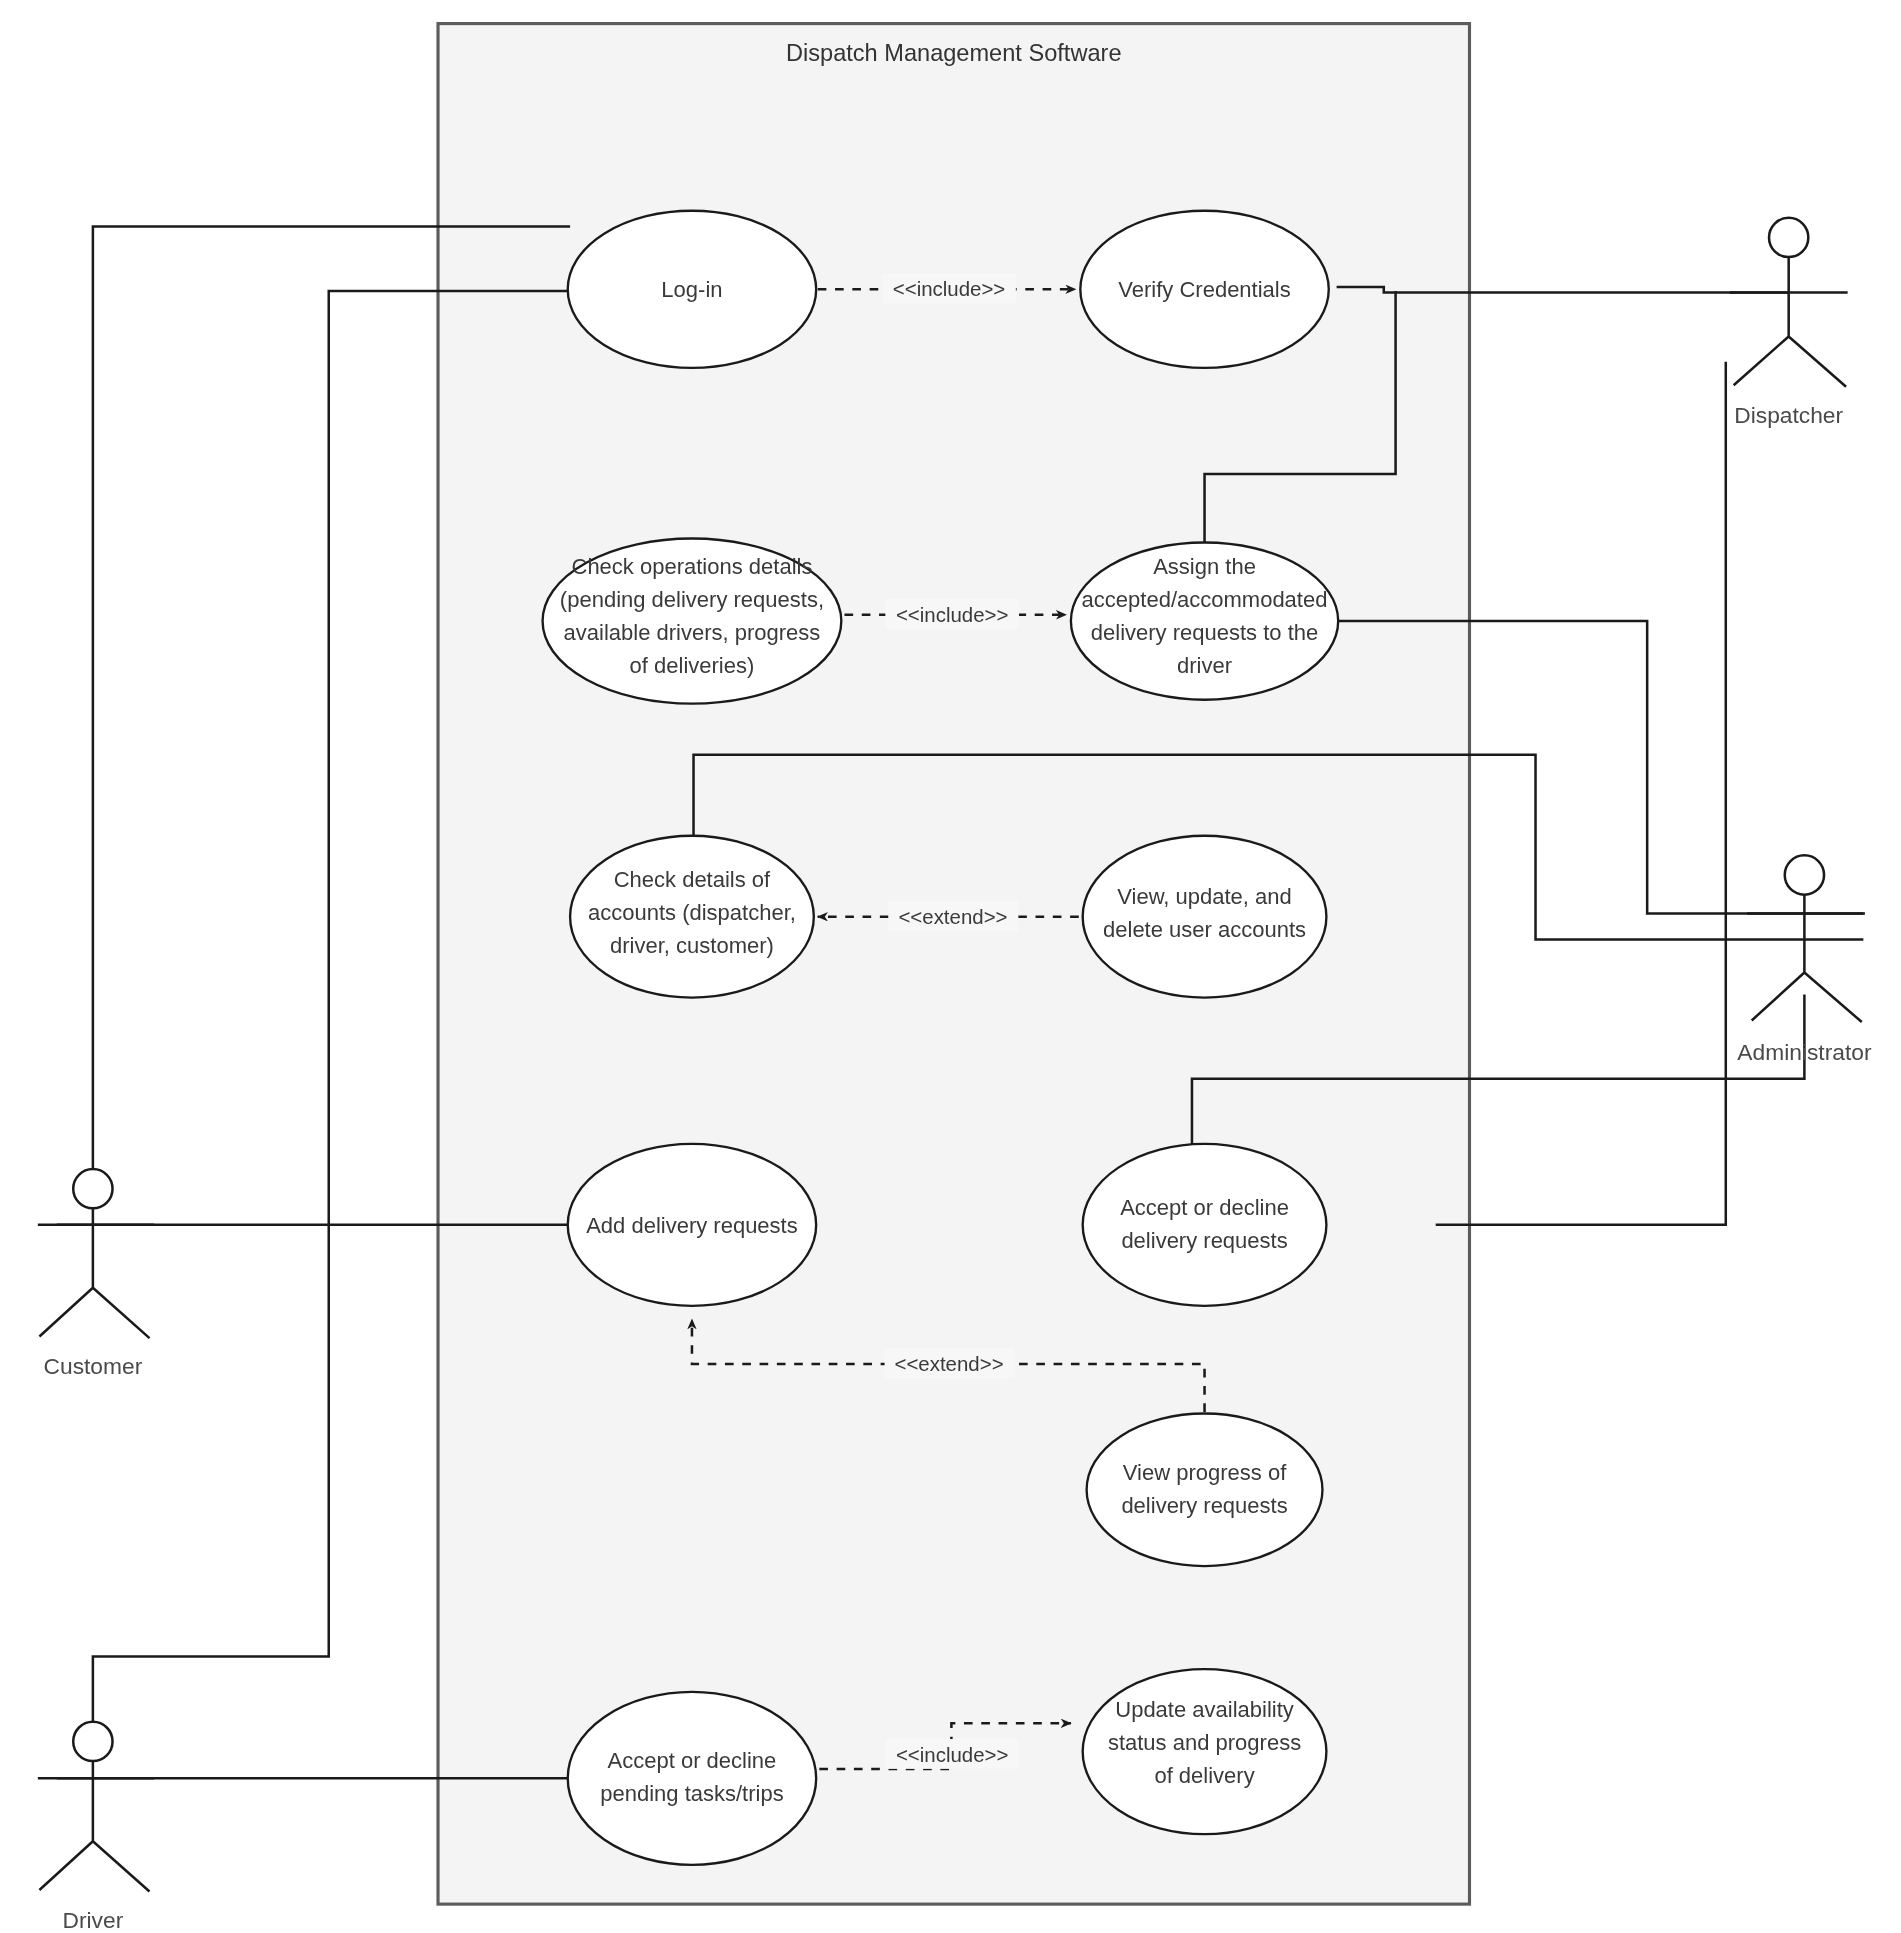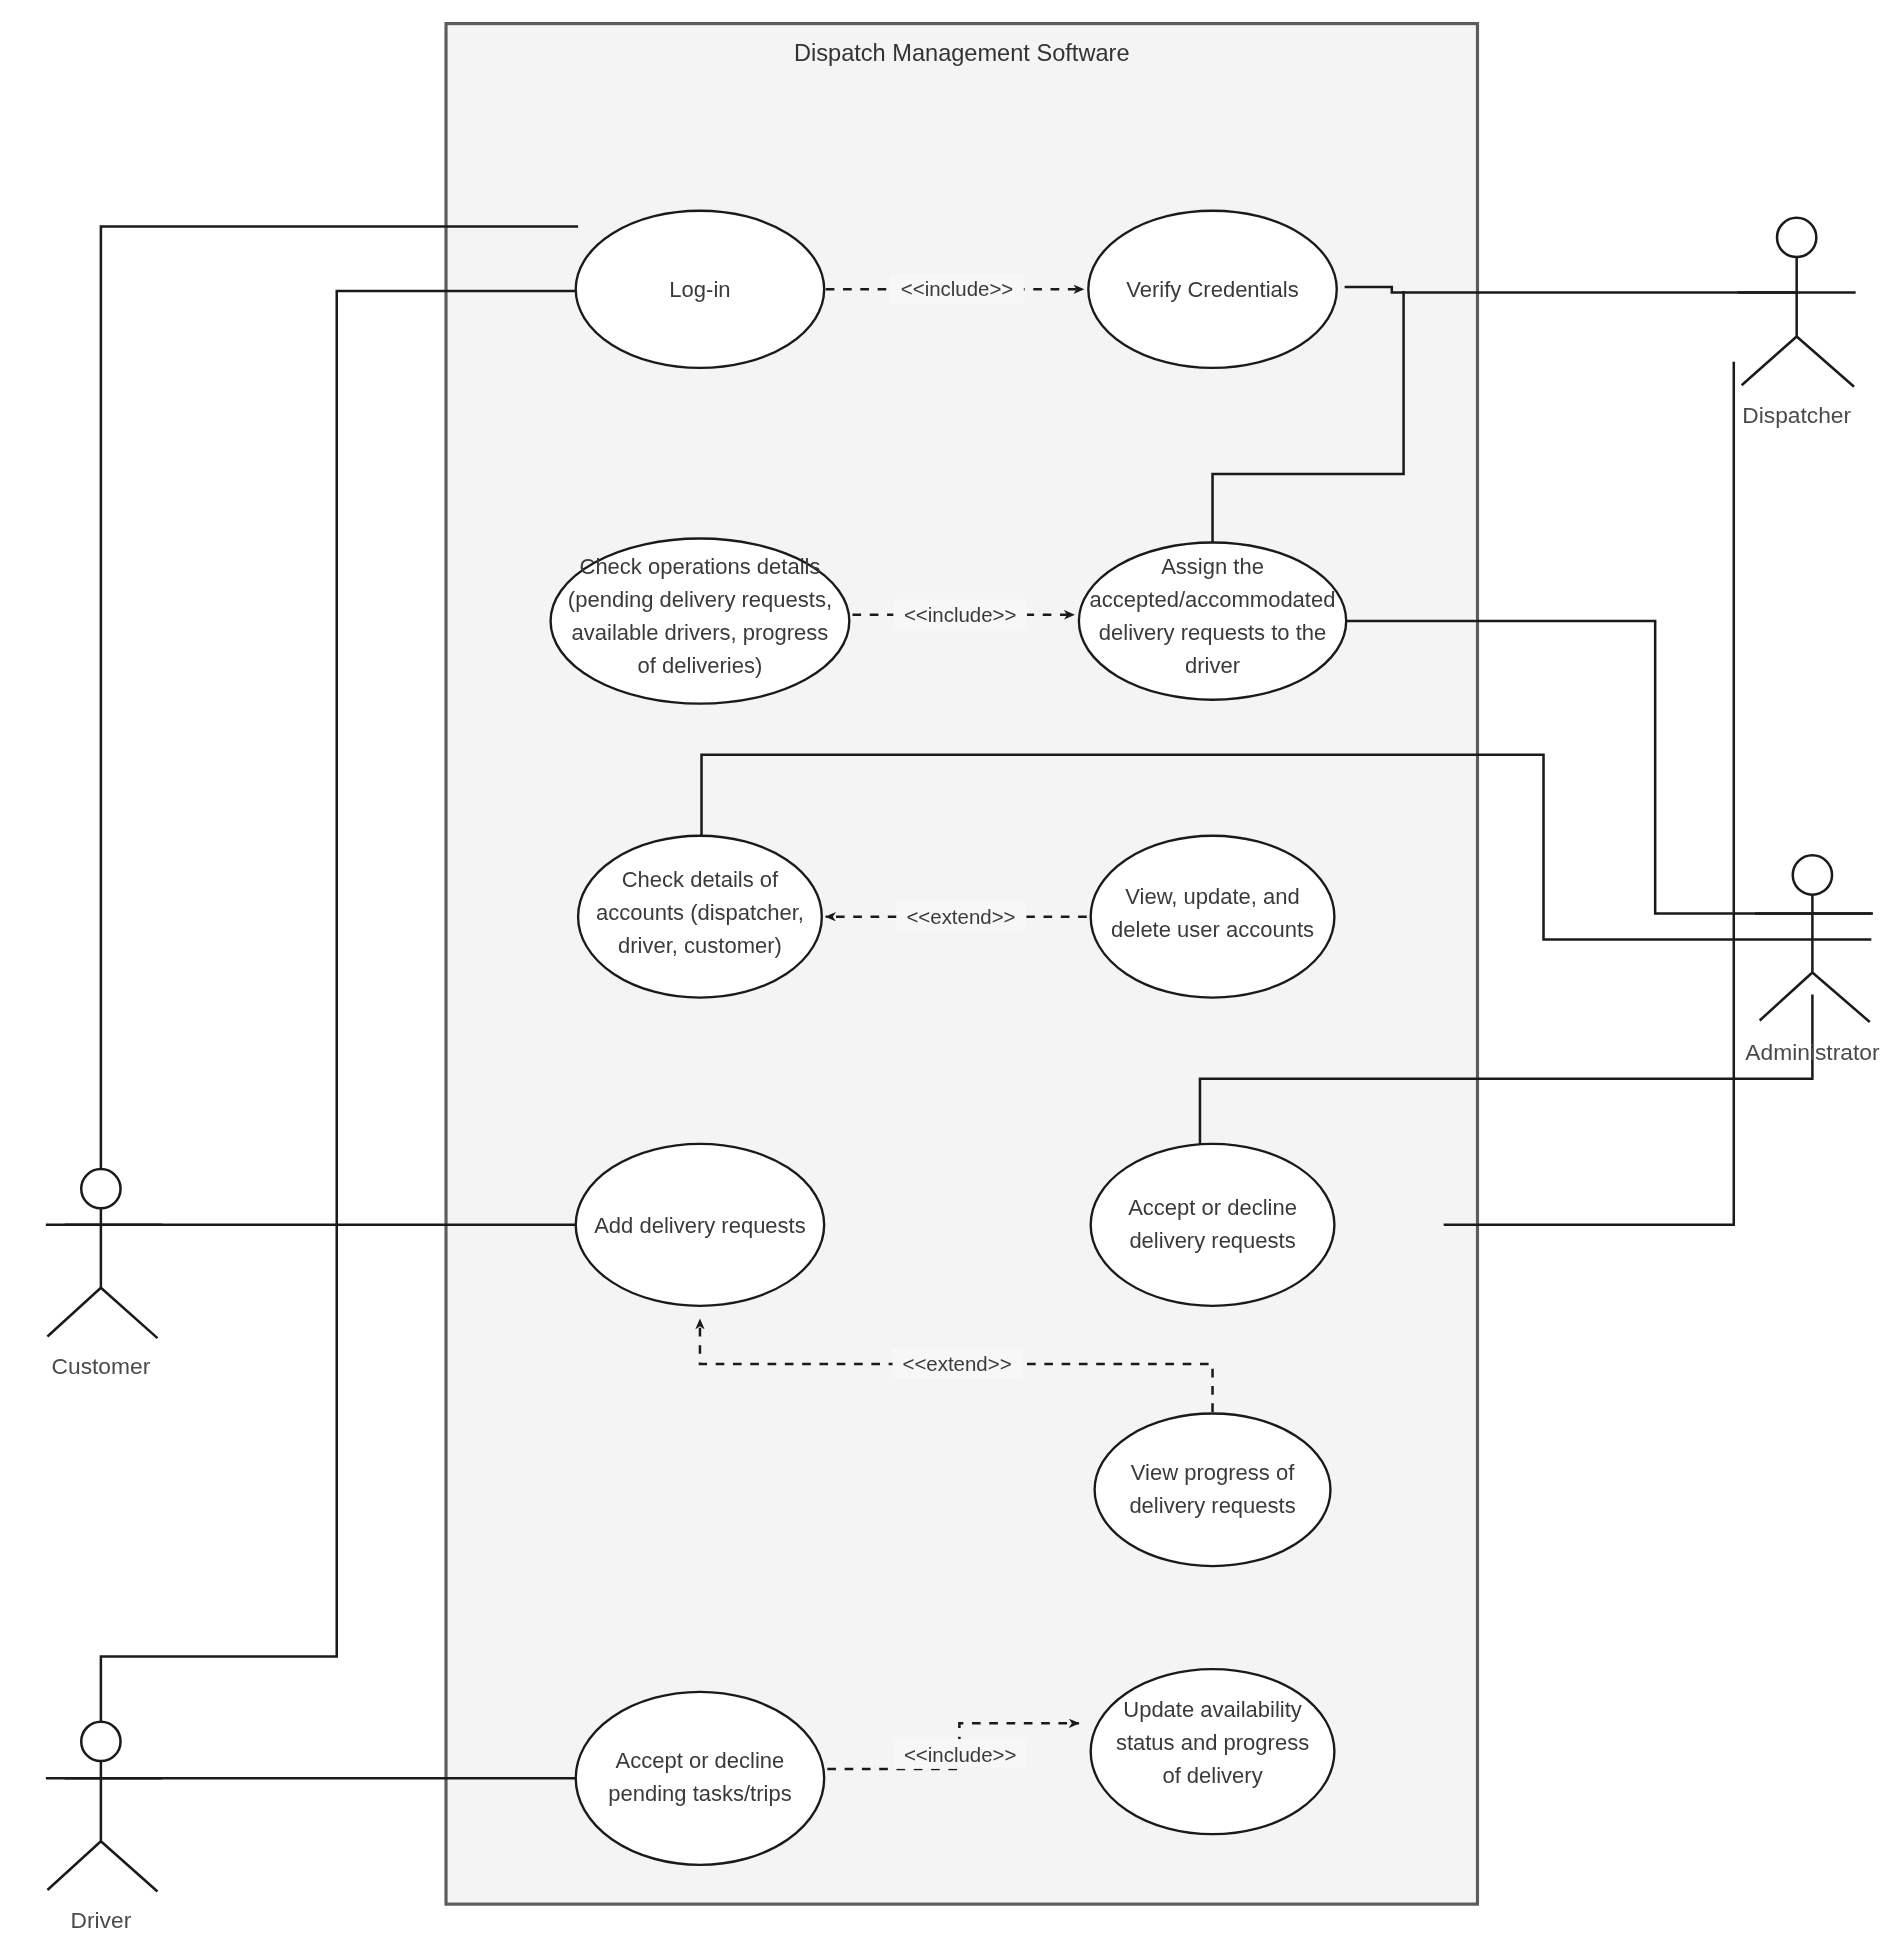--- a/index.html
+++ b/index.html
@@ -10,21 +10,20 @@
   body {
     width: 1902px;
     height: 1934px;
     font-family: "Liberation Sans", sans-serif;
     overflow: hidden;
   }
   #diagram-root {
     position: relative;
     width: 1820px;
     height: 1934px;
-    margin-left: 8px;
   }
   svg#uml {
     display: block;
     width: 1902px;
     height: 1934px;
   }
   .sys-boundary {
     fill: #f4f4f4;
     stroke: #5c5c5c;
     stroke-width: 4;

